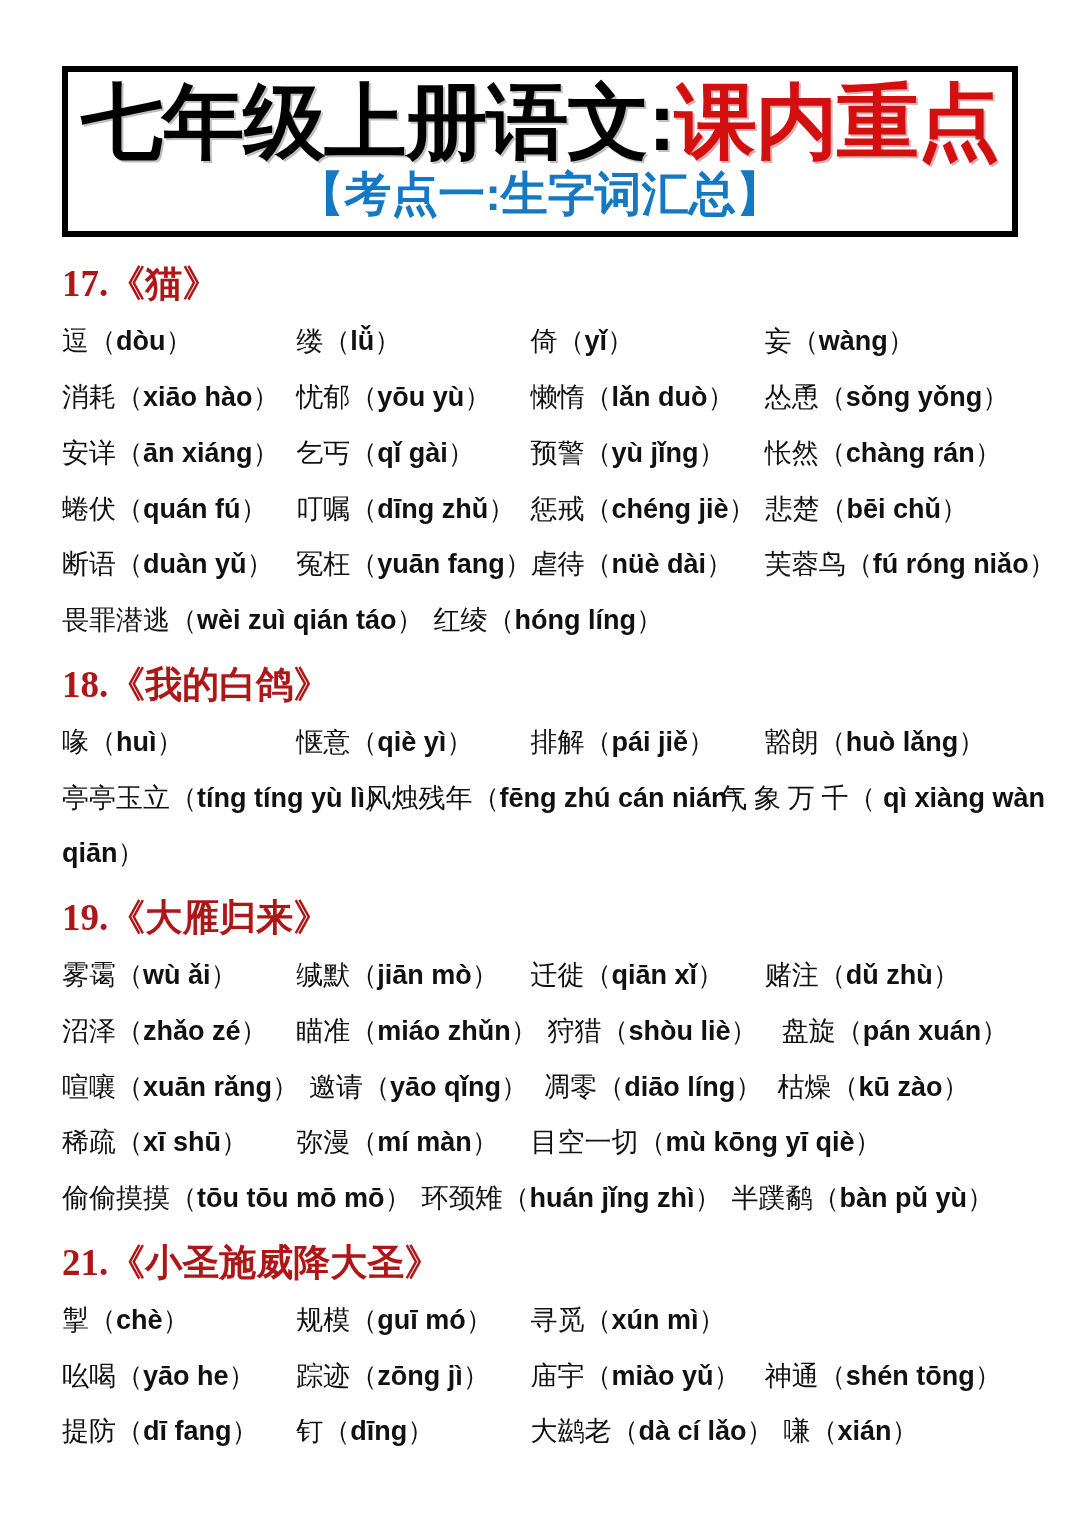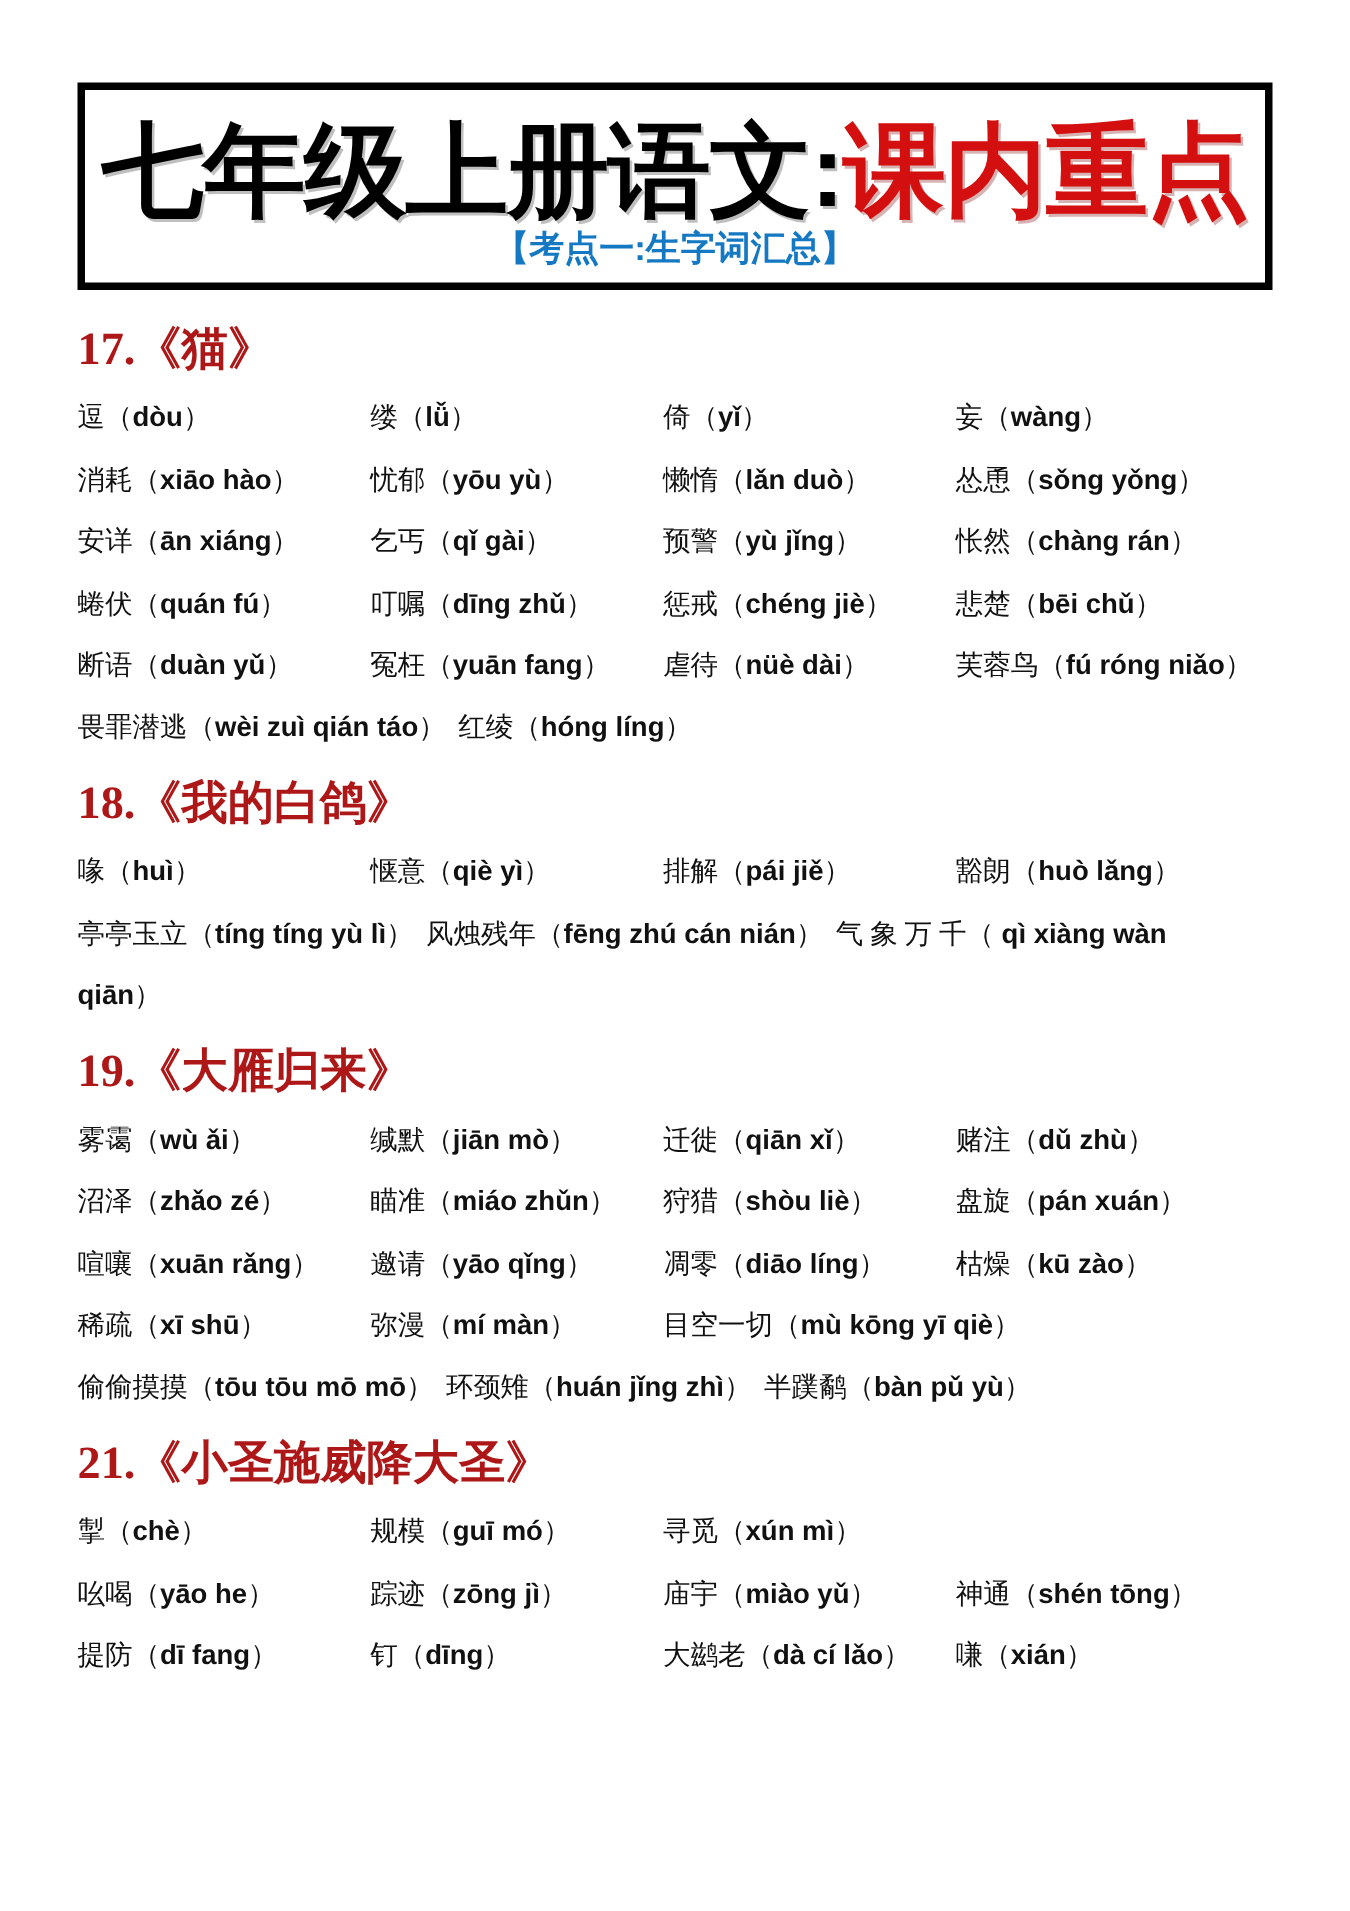--- a/index.html
+++ b/index.html
@@ -14,56 +14,56 @@
   body{
     width:1080px;height:1529px;overflow:hidden;
     background:#ffffff;color:var(--ink);
     font-family:"Liberation Serif","DejaVu Serif",serif;
   }
   .page{padding:66px 62px 0 62px;}
 
   .title-box{
     border:6px solid var(--border-black);
     text-align:center;
-    padding:24px 6px 12px 6px;
+    padding:8px 6px 12px 6px;
   }
   .title-line{
     font-family:"Liberation Sans","DejaVu Sans",sans-serif;
     font-weight:900;
     font-size:82px;
     line-height:1.02;
     letter-spacing:-1px;
     white-space:nowrap;
     color:#000;
     text-shadow:2px 2px 0 rgba(0,0,0,0.25);
   }
   .title-red{color:var(--title-red);text-shadow:2px 2px 0 rgba(120,0,0,0.3);}
   .subtitle{
     font-family:"Liberation Sans","DejaVu Sans",sans-serif;
     font-weight:900;
-    font-size:28px;
+    font-size:47px;
     line-height:1.1;
     margin-top:4px;
     color:var(--subtitle-blue);
   }
 
   .sections{margin-top:10px;}
   .sec-heading{
     color:var(--heading-red);
     font-size:37px;
     font-weight:700;
     margin:22px 0 16px 0;
     font-family:"Liberation Serif","DejaVu Serif",serif;
   }
   .vocab-line{
     display:flex;
     flex-wrap:nowrap;
     align-items:baseline;
     margin:0 0 22px 0;
-    font-size:22px;
+    font-size:27px;
     line-height:1.25;
   }
   .vocab-item{
     min-width:24.5%;
     padding-right:10px;
     white-space:nowrap;
   }
   .vocab-item .word{
     font-family:"Liberation Serif","DejaVu Serif",serif;
     color:var(--ink);

